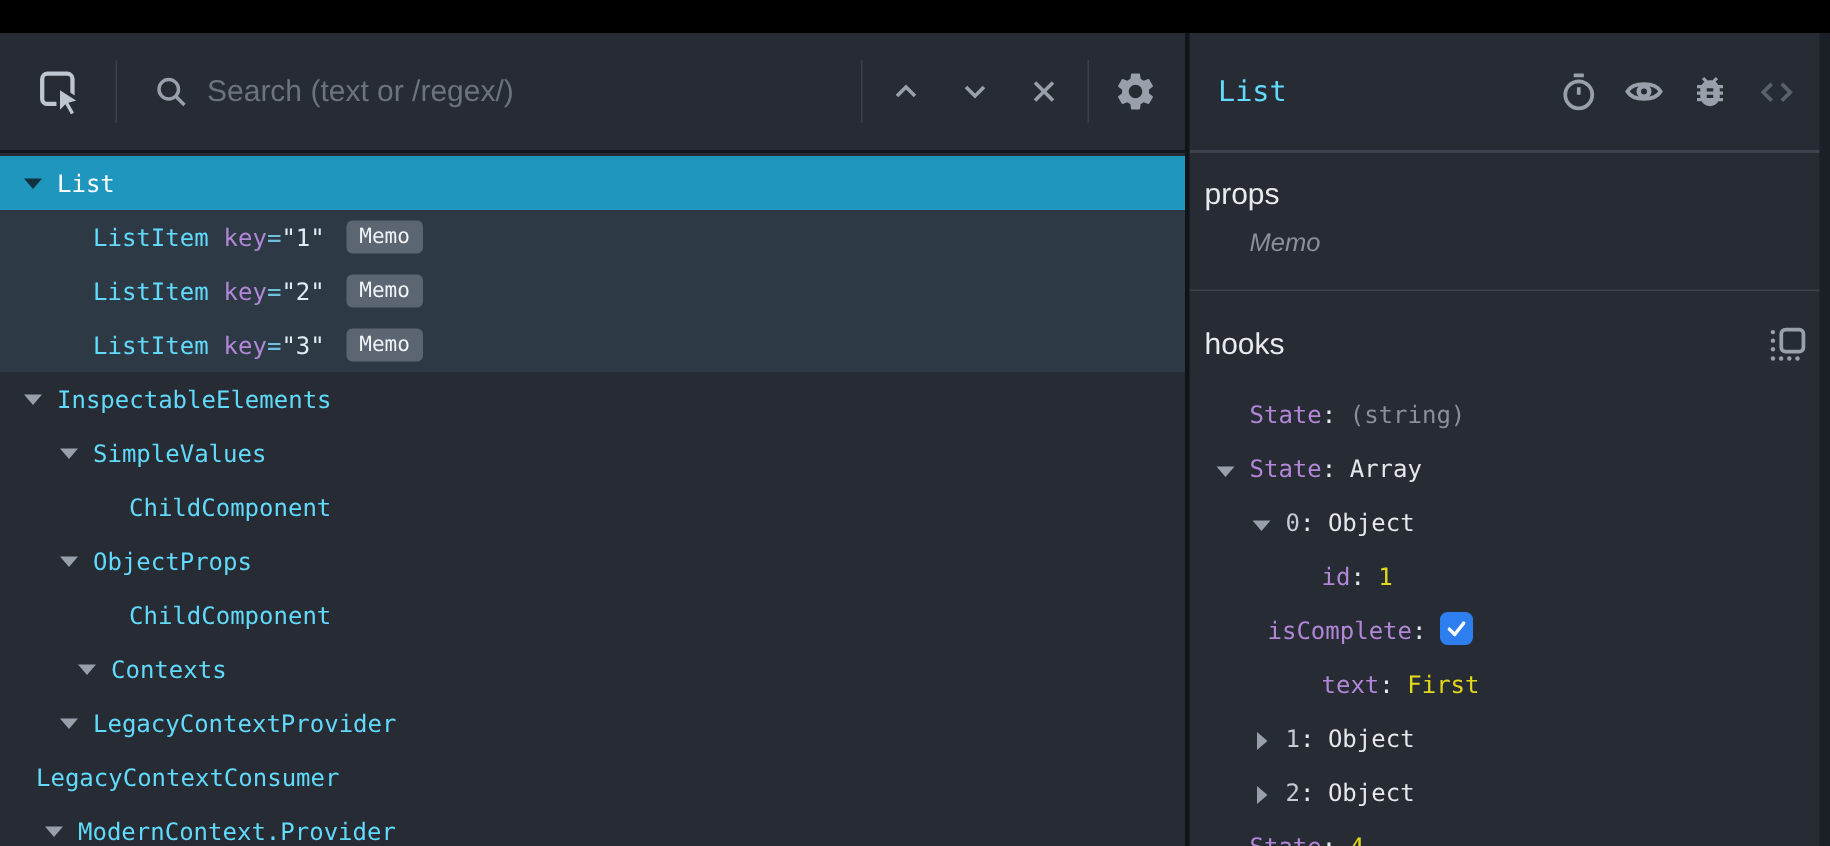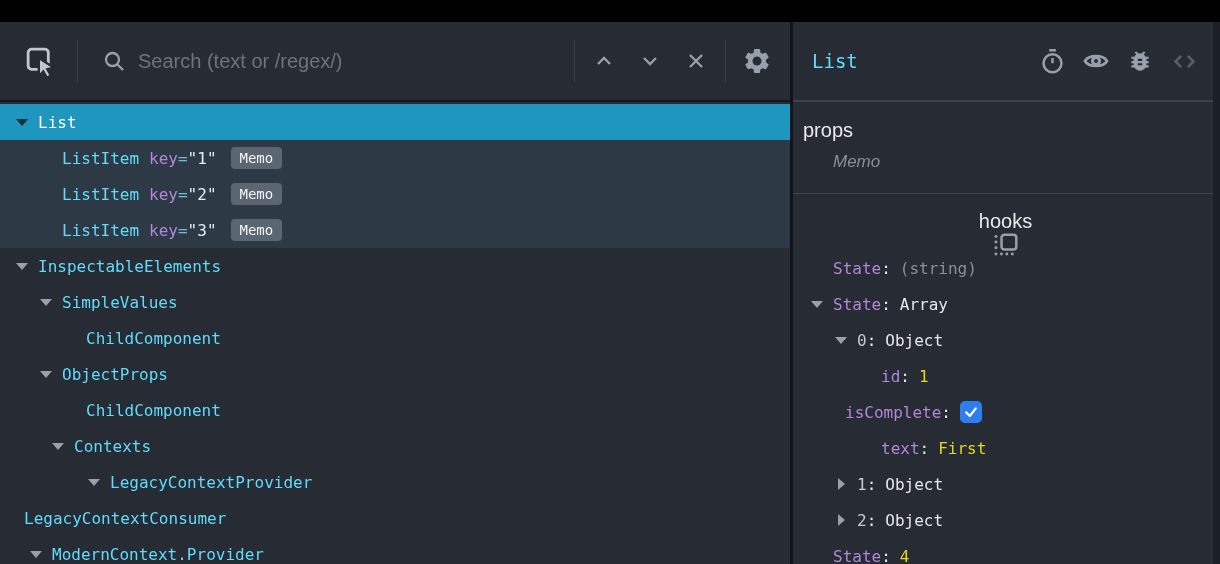--- a/index.html
+++ b/index.html
@@ -66,23 +66,23 @@
            padding-left:19px;padding-right:14px;}
   .rtitle{color:var(--c-component-name);font-size:19px;flex:1;}
   .rheader .icon-btn{width:44px;height:44px;color:var(--c-icon-grey);}
   .rheader .icon-btn.dim{color:var(--c-icon-dim);}
   .section{font-family:"Liberation Sans",sans-serif;}
   .section.props{height:92px;border-bottom:1px solid var(--c-section-border);padding-top:12px;}
   .sec-head{display:flex;align-items:center;padding-left:10px;padding-right:12px;height:32px;}
   .sec-title{font-size:20px;color:var(--c-text-heading);flex:1;}
   .empty-val{margin-left:40px;margin-top:6px;font-size:17px;font-style:italic;color:var(--c-value-muted);}
   .section.hooks{padding-top:16px;}
-  .hook-head{height:40px;flex-direction:column;}
+  .hook-head{height:40px;}
   .hooks-rows{font-family:"DejaVu Sans Mono",monospace;}
-  .hrow{height:36px;display:flex;align-items:center;white-space:nowrap;font-size:16px;}
+  .hrow{height:36px;display:flex;align-items:flex-end;white-space:nowrap;font-size:16px;}
   .hname{color:var(--c-hook-name-purple);}
   .hname.index{color:var(--c-index-name);}
   .colon{color:var(--c-value-plain);margin-right:9px;}
   .hval.plain{color:var(--c-value-plain);}
   .hval.muted{color:var(--c-value-muted);}
   .hval.yellow{color:var(--c-value-yellow);}
   .checkbox{width:22px;height:22px;background:var(--c-checkbox-blue);border-radius:5px;
             display:flex;align-items:center;justify-content:center;cursor:pointer;}
   .scroll-track{position:absolute;top:0;right:0;width:7px;height:564px;
                 background:var(--c-scrollbar-track);}
@@ -197,21 +197,21 @@
         <div class="trow" style="padding-left: 62px;">
           <span class="arrowbox"></span>
           <span class="tname">ChildComponent</span>
         </div>
         <div class="trow" style="padding-left: 50px;">
           <span class="arrowbox">
             <span class="tri-down"></span>
           </span>
           <span class="tname">Contexts</span>
         </div>
-        <div class="trow" style="padding-left: 86px;">
+        <div class="trow" style="padding-left: 38px;">
           <span class="arrowbox">
             <span class="tri-down"></span>
           </span>
           <span class="tname">LegacyContextProvider</span>
         </div>
         <div class="trow" style="">
           <span class="arrowbox"></span>
           <span class="tname">LegacyContextConsumer</span>
         </div>
         <div class="trow" style="padding-left: 28px; align-items: center;">

